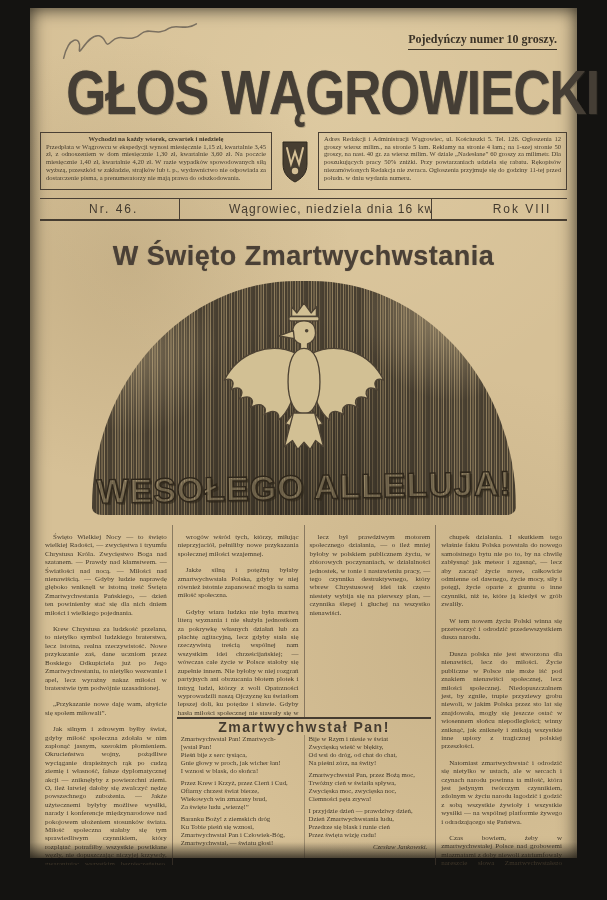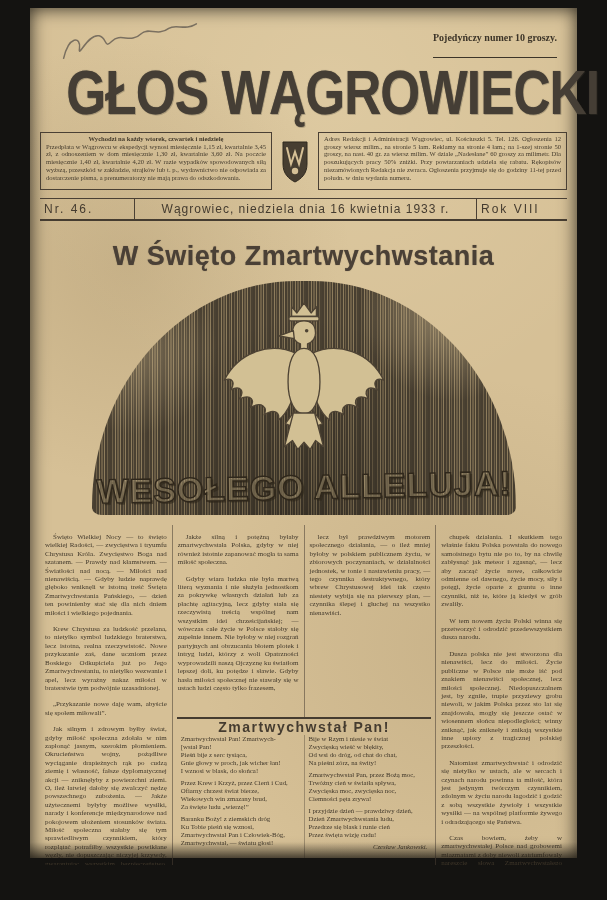--- a/index.html
+++ b/index.html
@@ -16,38 +16,38 @@
       radial-gradient(circle at 55% 10%, rgba(255,244,210,0.18), transparent 40%),
       #d6c096;
     box-sizing:border-box;padding:0 10px;
     box-shadow:0 0 18px rgba(0,0,0,0.8) inset;
   }
   .page::after{content:'';position:absolute;left:0;right:0;bottom:0;height:16px;
     background:linear-gradient(to bottom, transparent, rgba(10,8,5,0.45));}
   .topline{position:relative;height:50px;}
   .handwriting{position:absolute;left:16px;top:12px;transform:rotate(-7deg);opacity:.8;}
   .price{position:absolute;right:10px;top:24px;font-family:"Liberation Serif",serif;
-    font-weight:bold;font-size:10px;color:#3c3428;border-bottom:1.5px solid #3c3428;padding-bottom:14px;}
+    font-weight:bold;font-size:12px;color:#3c3428;border-bottom:1.5px solid #3c3428;padding-bottom:2px;}
   .masthead{height:70px;line-height:66px;text-align:center;white-space:nowrap;
     font-family:"Liberation Sans",sans-serif;font-weight:900;font-size:57px;letter-spacing:-1px;
     color:#453e35;transform:scale(0.9,1.12);transform-origin:50% 40%;
     text-shadow:0 0 1px rgba(69,62,53,.7), 1px 1px 0 rgba(69,62,53,.25);}
   .info-row{display:flex;gap:5px;align-items:stretch;margin-top:4px;height:58px;}
   .info-box{border:1px solid #4a4034;padding:2px 5px;font-size:6.6px;line-height:7.7px;
     text-align:justify;color:#443b2d;box-sizing:border-box;overflow:hidden;}
   .info-box .bx-head{display:block;text-align:center;font-weight:bold;}
   .info-left{width:232px;}
   .info-right{flex:1;}
   .crest-cell{width:36px;display:flex;align-items:center;justify-content:center;}
   .dateline{display:flex;margin-top:8px;border-top:1px solid #4a4034;border-bottom:2.5px solid #453c30;
     font-family:"Liberation Sans",sans-serif;font-size:12px;letter-spacing:1px;color:#443b2f;align-items:stretch;}
-  .dateline>div{padding:3px 4px;}
+  .dateline>div{padding:3px 4px;margin-left:45px;}
   .issue{width:86px;border-right:1.5px solid #4a4034;letter-spacing:2px;}
   .date{flex:1;text-align:center;border-right:1.5px solid #4a4034;white-space:nowrap;overflow:hidden;}
-  .volume{width:82px;text-align:left;letter-spacing:2px;}
+  .volume{width:82px;text-align:center;letter-spacing:2px;}
   .headline{margin:20px 0 3px;text-align:center;font-family:"Liberation Sans",sans-serif;
     font-weight:bold;font-size:27px;letter-spacing:0.5px;color:#4a4036;
     text-shadow:0 0 1px rgba(74,64,54,.6);}
   .dome-wrap{position:relative;height:242px;}
   .dome{position:absolute;left:50%;transform:translateX(-50%);bottom:2px;width:424px;height:234px;
     border-radius:212px 212px 10px 10px / 234px 234px 8px 8px;overflow:hidden;
     background-image:
       radial-gradient(circle at 85% 12%, rgba(214,192,150,0.55), transparent 22%),
       radial-gradient(circle at 10% 30%, rgba(214,192,150,0.35), transparent 20%),
       radial-gradient(ellipse at 50% 100%, rgba(0,0,0,0.25), transparent 60%),
@@ -138,20 +138,21 @@
   </div>
 
   <div class="article">
     <div class="col c1">
       <p>Święto Wielkiej Nocy — to święto wielkiej Radości, — zwycięstwa i tryumfu Chrystusa Króla. Zwycięstwo Boga nad szatanem. — Prawdy nad kłamstwem. — Światłości nad nocą. — Miłości nad nienawiścią. — Gdyby ludzie naprawdę głęboko wniknęli w istotną treść Święta Zmartwychwstania Pańskiego, — dzień ten powinienby stać się dla nich dniem miłości i wielkiego pojednania.</p>
       <p>Krew Chrystusa za ludzkość przelana, to nietylko symbol ludzkiego braterstwa, lecz istotna, realna rzeczywistość. Nowe przykazanie zaś, dane uczniom przez Boskiego Odkupiciela już po Jego Zmartwychwstaniu, to nietylko wezwanie i apel, lecz wyraźny nakaz miłości w braterstwie tym podwójnie uzasadnionej.</p>
       <p>„Przykazanie nowe daję wam, abyście się społem miłowali”.</p>
       <p>Jak silnym i zdrowym byłby świat, gdyby miłość społeczna zdołała w nim zapłonąć jasnym, szerokim płomieniem. Okrucieństwa wojny, pożądliwe wyciąganie drapieżnych rąk po cudzą ziemię i własność, fałsze dyplomatycznej akcji — zniknęłyby z powierzchni ziemi. O, ileż łatwiej dałoby się zwalczyć nędzę powszechnego zubożenia. — Jakże użytecznemi byłyby możliwe wysiłki, narady i konferencje międzynarodowe nad pokojowem ułożeniem stosunków świata. Miłość społeczna stałaby się tym sprawiedliwym czynnikiem, który rozplątać potrafiłby wszystkie powikłane węzły, nie dopuszczając niczyjej krzywdy, gwarantując wszystkim bezpieczeństwo, rozbrajając tak moralnie jak i fizycznie wszystkich przeciwników. Nie byłoby bowiem</p>
     </div>
     <div class="col c2">
+      <p>wrogów wśród tych, którzy, miłując nieprzyjaciół, pełniliby nowe przykazania społecznej miłości wzajemnej.</p>
       <p>Jakże silną i potężną byłaby zmartwychwstała Polska, gdyby w niej również istotnie zapanować mogła ta sama miłość społeczna.</p>
       <p>Gdyby wiara ludzka nie była martwą literą wyznania i nie służyła jednostkom za pokrywkę własnych działań lub za płachtę agitacyjną, lecz gdyby stała się rzeczywistą treścią wspólnej nam wszystkim idei chrześcijańskiej; — wówczas całe życie w Polsce stałoby się zupełnie innem. Nie byłoby w niej rozgrań partyjnych ani obrzucania błotem plotek i intryg ludzi, którzy z woli Opatrzności wyprowadzili naszą Ojczyznę ku światłom lepszej doli, ku potędze i sławie. Gdyby hasła miłości społecznej nie stawały się w ustach ludzi często tylko frazesem,</p>
     </div>
     <div class="col c3">
       <p>lecz był prawdziwym motorem społecznego działania, — o ileż mniej byłoby w polskiem publicznem życiu, w zbiorowych poczynaniach, w działalności jednostek, w tonie i nastawieniu pracy, — tego czynnika destruktywnego, który wbrew Chrystusowej idei tak często niestety wybija się na pierwszy plan, — czynnika ślepej i głuchej na wszystko nienawiści.</p>
     </div>
     <div class="poem-sec">
       <h3 class="poem-title">Zmartwychwstał Pan!</h3>
       <div class="poem-cols">
         <div class="poem-col">

